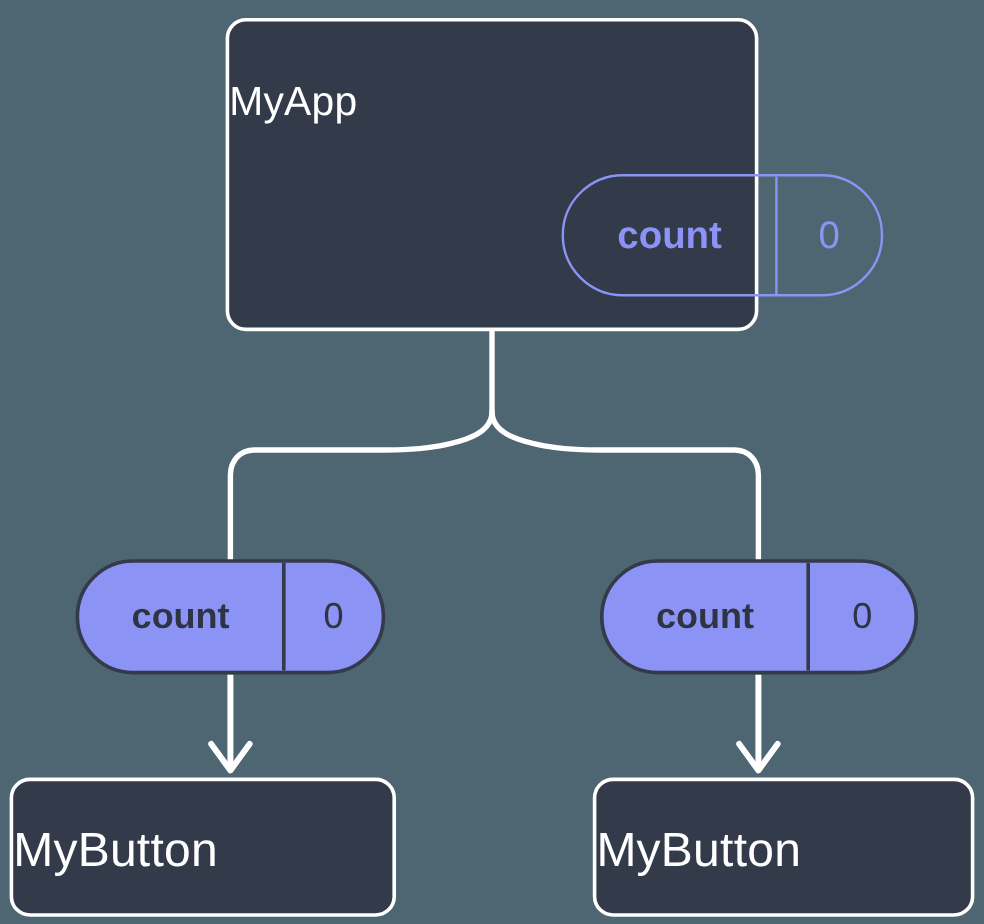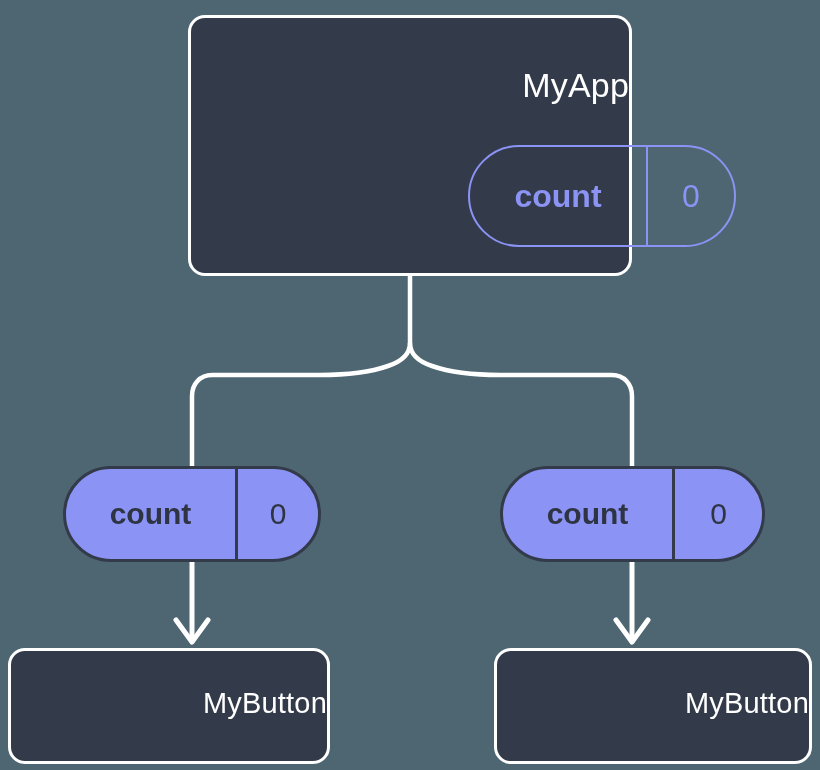--- a/index.html
+++ b/index.html
@@ -66,33 +66,33 @@
     left: 494px;
     top: 648px;
     width: 318px;
     height: 116px;
   }
 
   .comp-title {
     position: absolute;
     left: 0;
     right: 0;
-    text-align: right;
+    text-align: left;
     color: #ffffff;
     font-size: 34px;
     font-weight: 400;
     letter-spacing: 0.2px;
     white-space: nowrap;
   }
   #app-box .comp-title {
     top: 48px;
   }
   .btn-title {
     top: 36px;
-    font-size: 29px;
+    font-size: 40px;
   }
 
   
   .pill {
     position: absolute;
     box-sizing: border-box;
     display: flex;
     align-items: stretch;
     border-radius: 999px;
     overflow: hidden;

